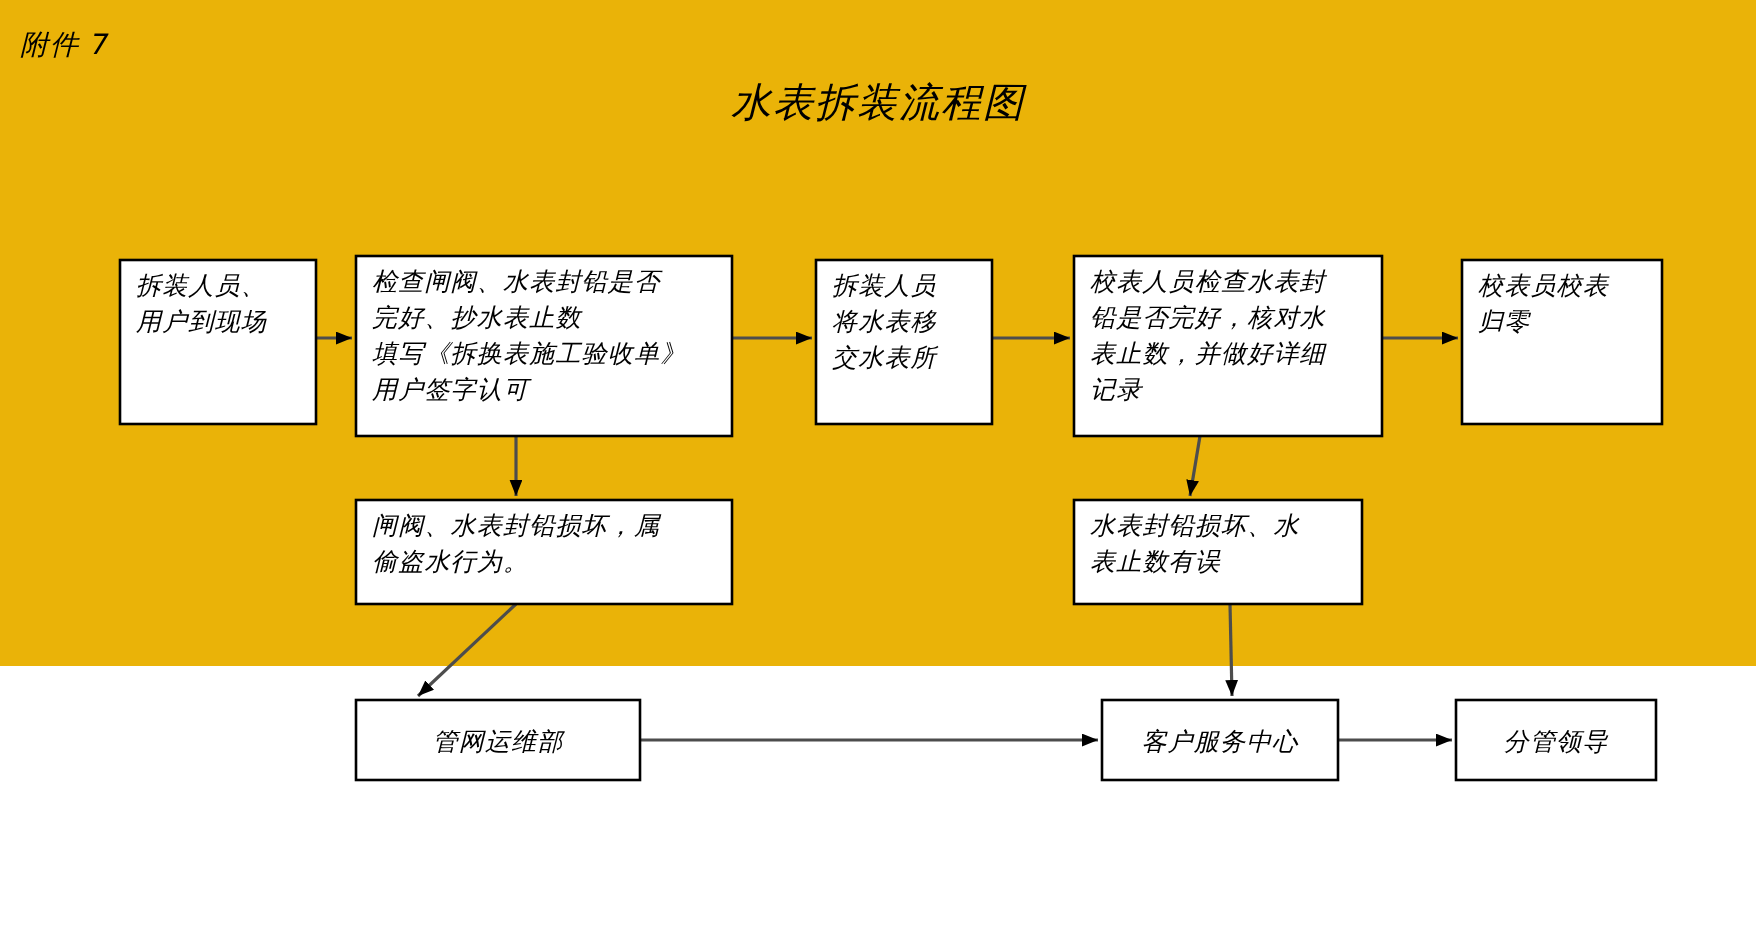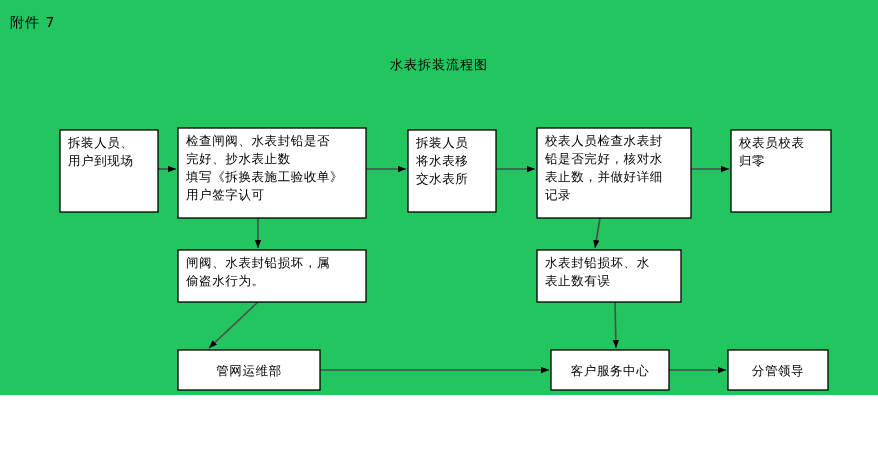--- a/index.html
+++ b/index.html
@@ -11,39 +11,40 @@
     width: 878px;
     height: 473px;
     font-family: "DejaVu Sans", sans-serif;
     color: #000000;
     overflow: hidden;
     position: relative;
   }
   #page {
     position: relative;
     width: 878px;
-    height: 395px;
-    background: #22c55e;
+    height: 333px;
+    background: #eab308;
+    font-style: italic;
   }
   .attach-label {
     position: absolute;
     left: 10px;
     top: 14px;
     font-size: 14px;
     letter-spacing: 1px;
     color: #000;
     white-space: nowrap;
   }
   .doc-title {
     position: absolute;
     left: 0;
-    top: 56px;
+    top: 38px;
     width: 878px;
     text-align: center;
-    font-size: 13px;
+    font-size: 20px;
     letter-spacing: 1px;
     color: #000;
   }
   svg.flow {
     position: absolute;
     left: 0;
     top: 0;
     width: 878px;
     height: 473px;
   }

